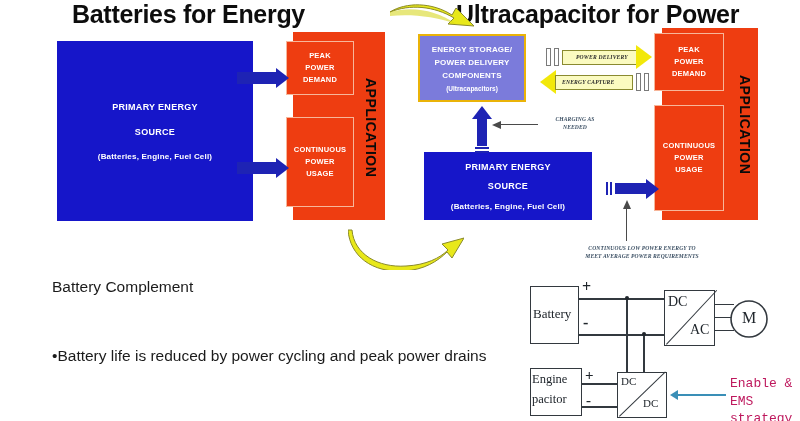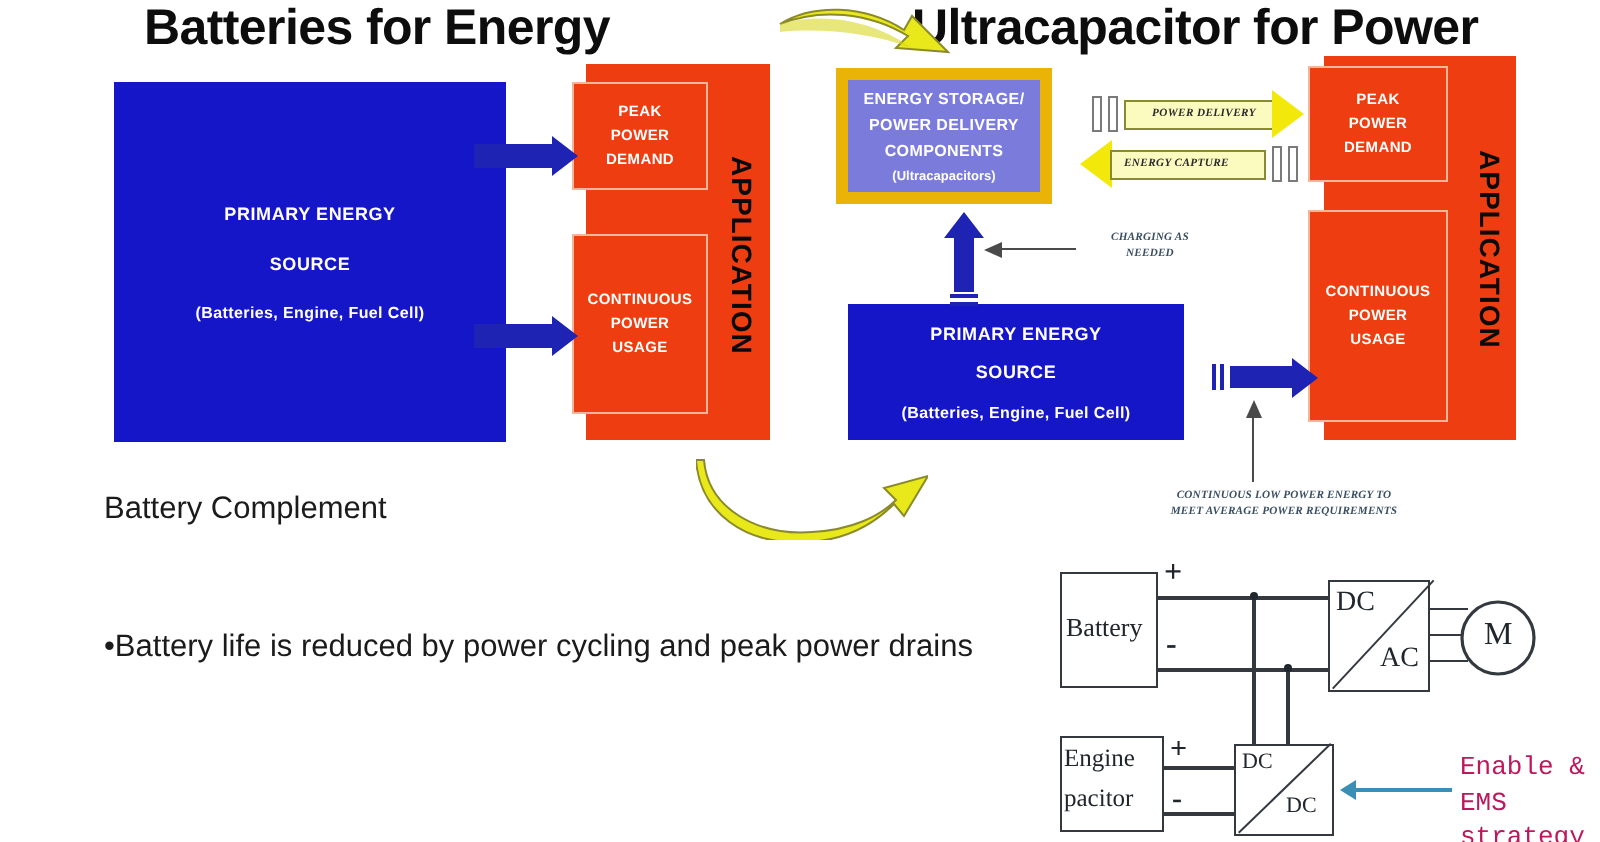--- a/index.html
+++ b/index.html
@@ -18,21 +18,21 @@
   #title-left{left:72px;top:0px;}
   #title-right{left:456px;top:0px;}
 
   
   .box{box-sizing:border-box;display:flex;flex-direction:column;
        align-items:center;justify-content:center;text-align:center;}
   .blue-box{background:#1616c9;color:#ffffff;font-weight:bold;}
   .orange-box{background:#ee3d11;}
   .orange-inner{background:#ee3d11;border:1px solid #f7b69a;color:#ffffff;
                 font-weight:bold;}
-  .peri-box{background:#7b7bdb;border:6px solid #eab308;color:#ffffff;
+  .peri-box{background:#7b7bdb;border:2px solid #eab308;color:#ffffff;
             font-weight:bold;}
 
   .l1{font-size:9px;line-height:15px;letter-spacing:.3px;}
   .l2{font-size:8px;line-height:13px;letter-spacing:.2px;}
   .l3{font-size:7.5px;line-height:12px;letter-spacing:.2px;}
   .l4{font-size:6.5px;line-height:10px;}
 
   .app-label{
     font-weight:bold;color:#0a0a0a;font-size:14px;letter-spacing:.5px;
     writing-mode:vertical-rl;text-orientation:mixed;
@@ -73,21 +73,21 @@
           border-right:16px solid #f2e80a;}
   .bar{position:absolute;background:#ffffff;border:1px solid #7a7a7a;
        box-sizing:border-box;}
 
   
   #body-text{
     left:52px;top:245px;width:470px;
     font-size:15.5px;line-height:20.5px;color:#1b1b1b;
     font-family:"Liberation Sans",sans-serif;
   }
-  #body-text .hd{display:block;}
+  #body-text .hd{display:block;margin-top:32px;}
   #body-text .bl{display:block;margin-top:48px;}
 
   
   .cline{position:absolute;background:#33393f;}
   .cbox{position:absolute;border:1.4px solid #33393f;box-sizing:border-box;
         background:#fff;}
   .clab{position:absolute;font-family:"Liberation Serif",serif;color:#20262c;
         white-space:nowrap;}
   .node{position:absolute;width:4px;height:4px;border-radius:50%;
         background:#20262c;}

